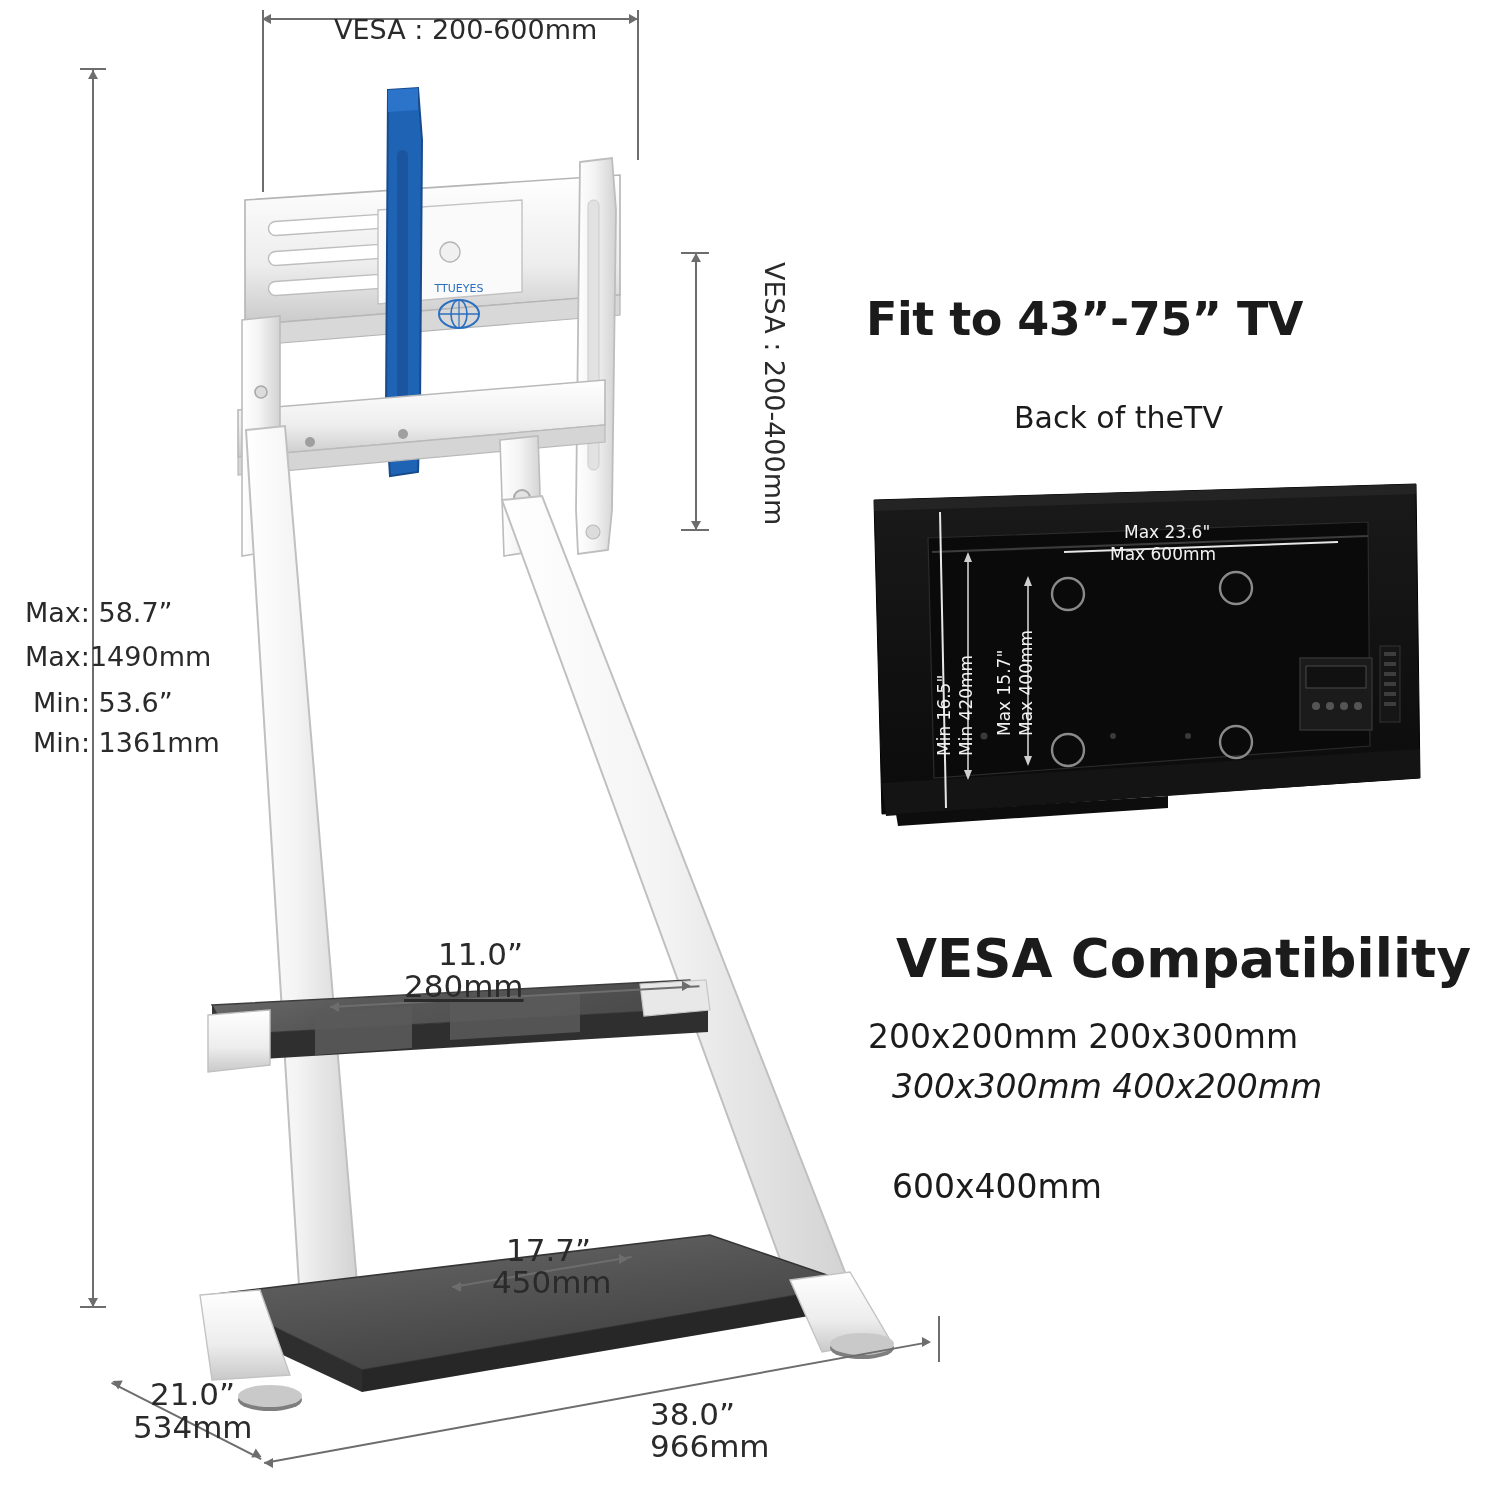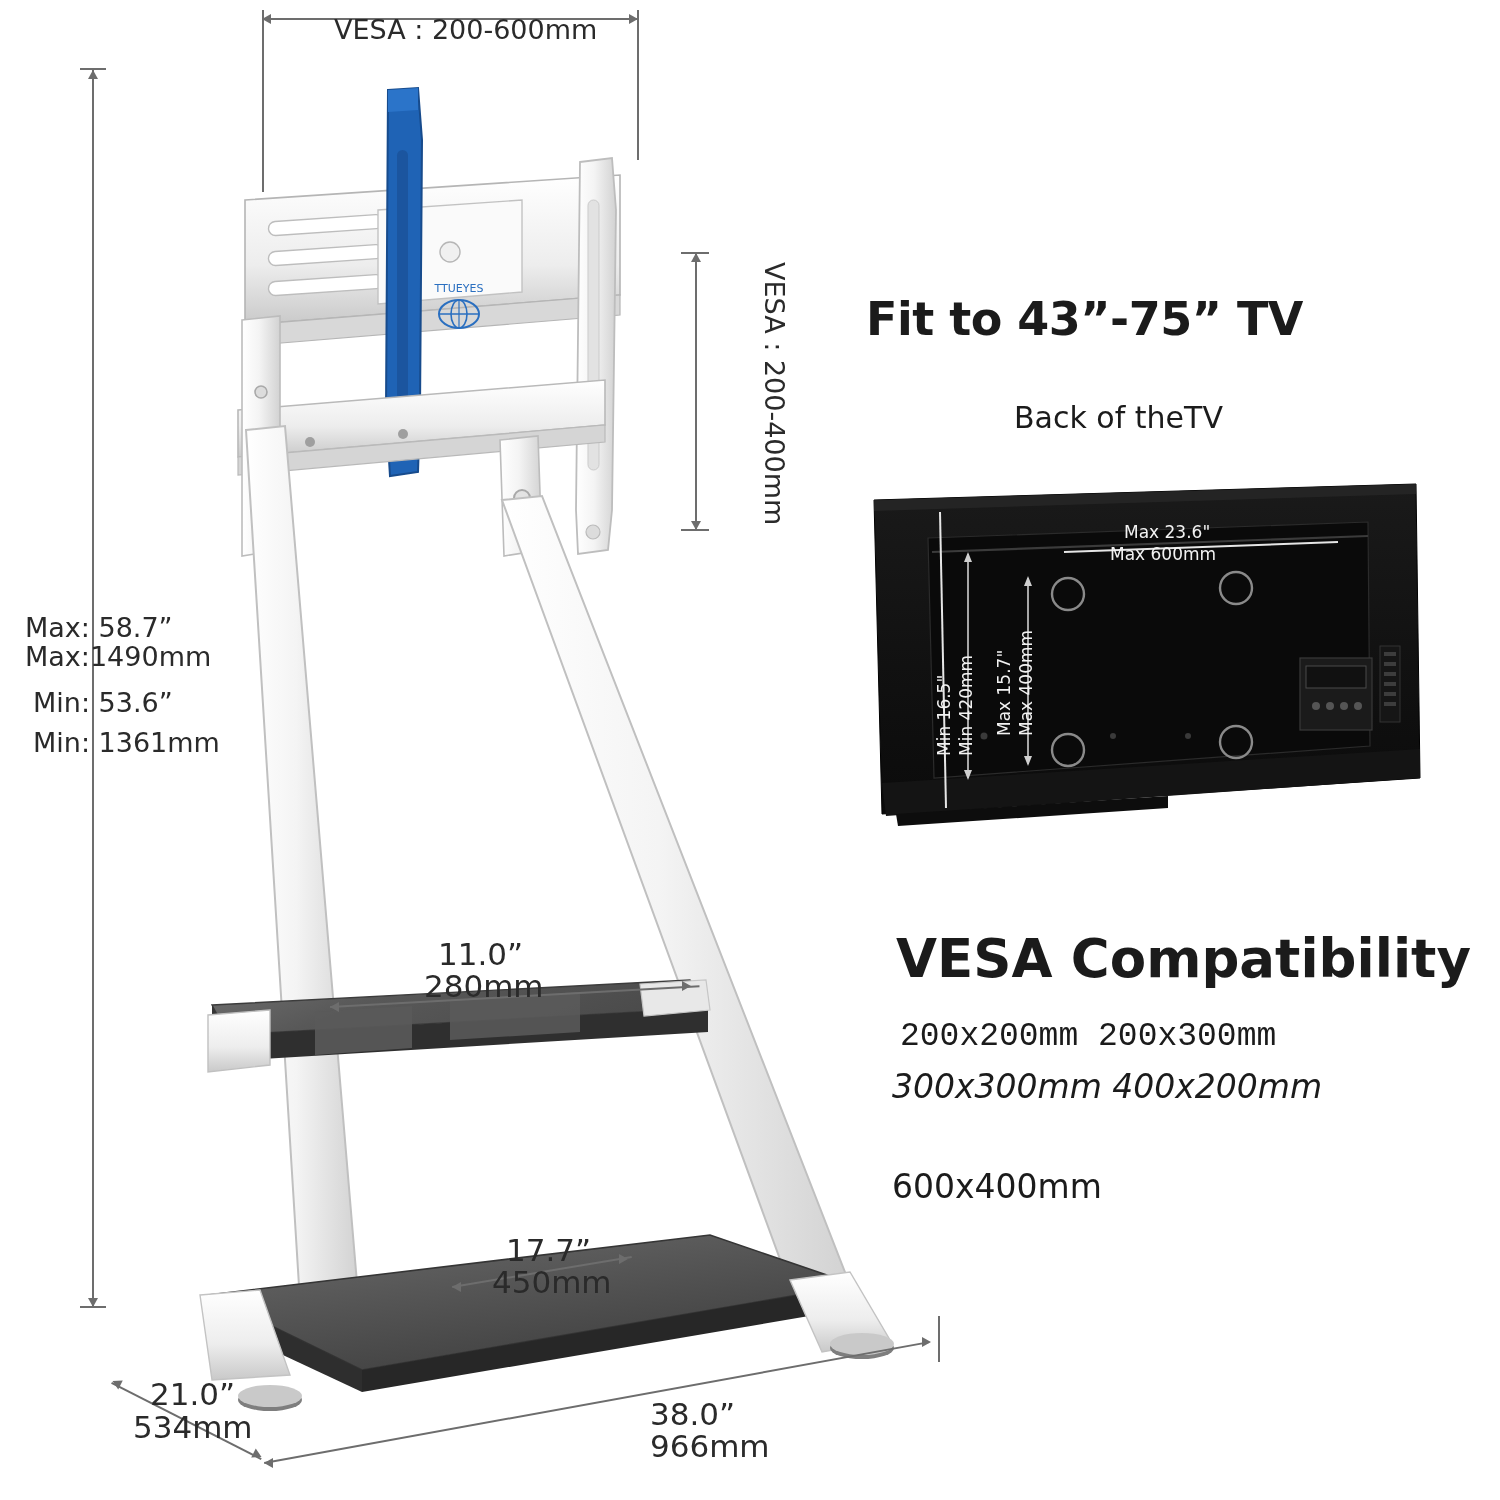--- a/index.html
+++ b/index.html
@@ -61,21 +61,21 @@
   <div class="arrU" style="left:691px;top:253px;"></div>
   <div class="arrD" style="left:691px;top:521px;"></div>
   <div class="lbl dimtxt big rot90" style="left:790px;top:262px;">VESA : 200-400mm</div>
 
   <div class="dimline vline" style="left:92px;top:68px;height:1240px;"></div>
   <div class="dimline hline" style="left:80px;top:68px;width:26px;"></div>
   <div class="dimline hline" style="left:80px;top:1306px;width:26px;"></div>
   <div class="arrU" style="left:88px;top:70px;"></div>
   <div class="arrD" style="left:88px;top:1298px;"></div>
 
-  <div class="lbl dimtxt big" style="left:25px;top:612px;">Max: 58.7”</div>
+  <div class="lbl dimtxt big" style="left:25px;top:597px;">Max: 58.7”</div>
   <div class="lbl dimtxt big" style="left:25px;top:641px;">Max:1490mm</div>
   <div class="lbl dimtxt big" style="left:33px;top:687px;">Min: 53.6”</div>
   <div class="lbl dimtxt big" style="left:33px;top:727px;">Min: 1361mm</div>
 
   <svg class="shape" width="900" height="1420" viewBox="0 0 900 1420" style="left:150px;top:80px;">
     <defs>
       <linearGradient id="metalV" x1="0" y1="0" x2="1" y2="0">
         <stop offset="0%" stop-color="#ffffff"></stop>
         <stop offset="45%" stop-color="#f4f4f4"></stop>
         <stop offset="100%" stop-color="#d2d2d2"></stop>
@@ -179,21 +179,21 @@
       <ellipse cx="34" cy="36" rx="8" ry="14" fill="none" stroke="#2a6fc0" stroke-width="1.6"></ellipse>
       <line x1="14" y1="36" x2="54" y2="36" stroke="#2a6fc0" stroke-width="1.6"></line>
       <line x1="34" y1="22" x2="34" y2="50" stroke="#2a6fc0" stroke-width="1.2"></line>
     </svg>
   </div>
 
   <div class="dimline hline" style="left:330px;top:1006px;width:370px;transform:rotate(-3.2deg);transform-origin:0 0;"></div>
   <div class="arrL" style="left:330px;top:1002px;"></div>
   <div class="arrR" style="left:682px;top:981px;"></div>
   <div class="lbl dimtxt" style="left:438px;top:936px;">11.0”</div>
-  <div class="lbl dimtxt" style="left:424px;top:968px;">280mm</div>
+  <div class="lbl dimtxt" style="left:404px;top:968px;text-decoration:underline;">280mm</div>
 
   <div class="dimline hline" style="left:452px;top:1286px;width:182px;transform:rotate(-9.5deg);transform-origin:0 0;"></div>
   <div class="arrL" style="left:452px;top:1282px;"></div>
   <div class="arrR" style="left:619px;top:1254px;"></div>
   <div class="lbl dimtxt" style="left:506px;top:1232px;">17.7”</div>
   <div class="lbl dimtxt" style="left:492px;top:1264px;">450mm</div>
 
   <div class="dimline hline" style="left:112px;top:1382px;width:168px;transform:rotate(27deg);transform-origin:0 0;"></div>
   <div class="arrL" style="left:112px;top:1378px;transform:rotate(27deg);"></div>
   <div class="arrR" style="left:253px;top:1450px;transform:rotate(27deg);"></div>
@@ -273,17 +273,17 @@
     <div class="tv-lbl" style="left:242px;top:66px;">Max 600mm</div>
 
     <div class="tv-lbl rotn90" style="left:66px;top:278px;">Min 16.5"</div>
     <div class="tv-lbl rotn90" style="left:88px;top:278px;">Min 420mm</div>
 
     <div class="tv-lbl rotn90" style="left:126px;top:258px;">Max 15.7"</div>
     <div class="tv-lbl rotn90" style="left:148px;top:258px;">Max 400mm</div>
   </div>
 
   <div class="lbl vesa-title" style="left:896px;top:928px;">VESA Compatibility</div>
-  <div class="lbl vesa-row" style="left:900px;top:1018px;font-family:Liberation Mono, monospace;">200x200mm 200x300mm</div>
+  <div class="lbl vesa-row" style="left:868px;top:1018px;">200x200mm 200x300mm</div>
   <div class="lbl vesa-row" style="left:892px;top:1068px;font-style:italic;">300x300mm 400x200mm</div>
   <div class="lbl vesa-row" style="left:892px;top:1168px;">600x400mm</div>
 
 </div>
 
 </body></html>

